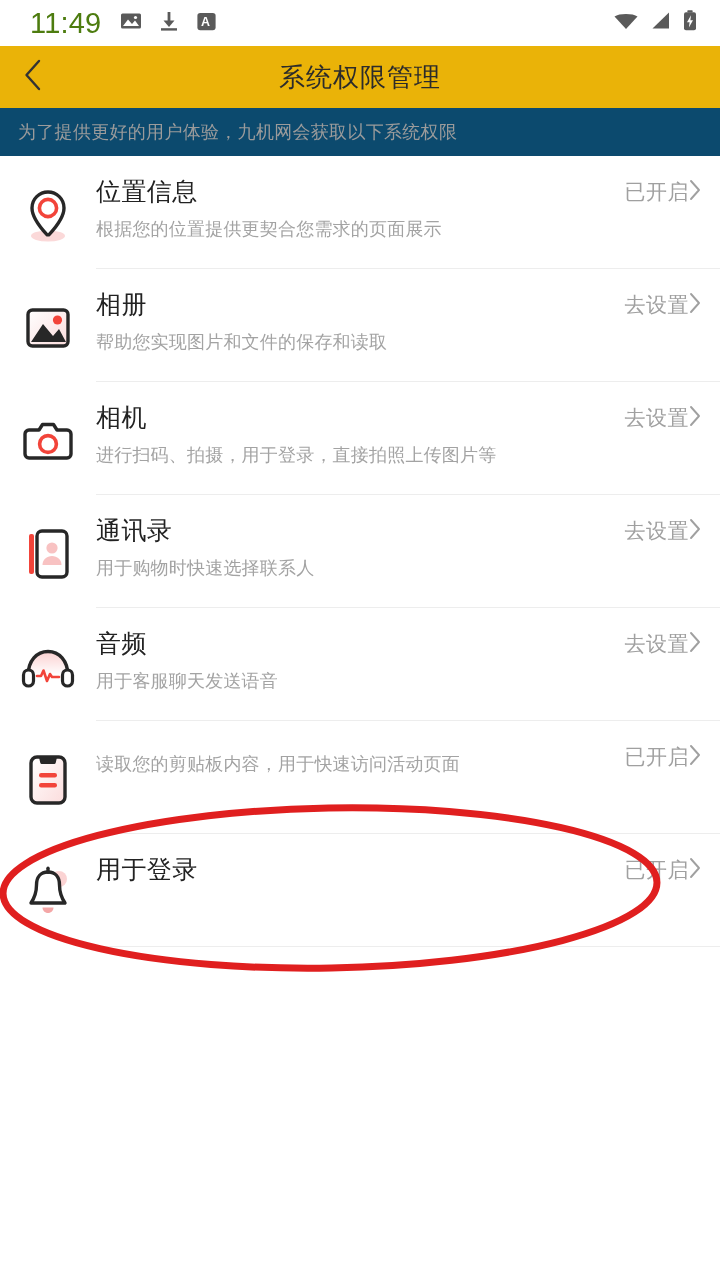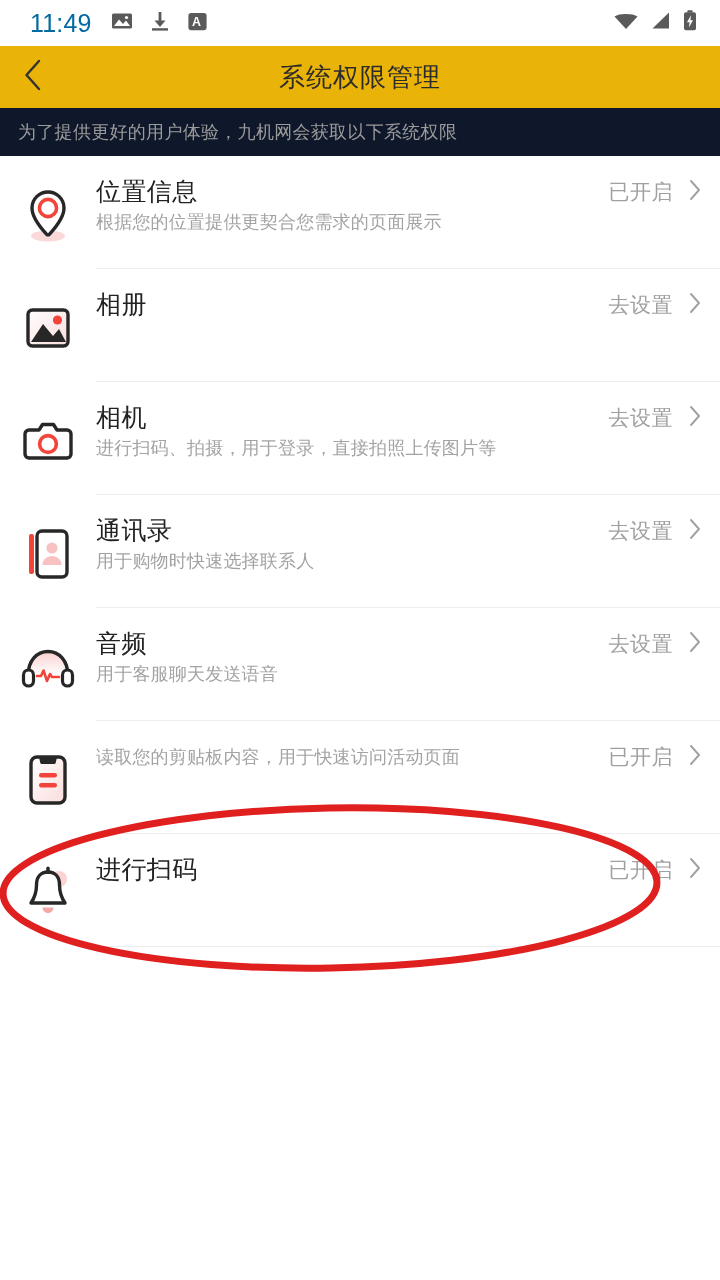--- a/index.html
+++ b/index.html
@@ -19,22 +19,22 @@
   
   .status-bar {
     height: 46px;
     display: flex;
     align-items: center;
     padding: 0 22px 0 30px;
     box-sizing: border-box;
     background: #ffffff;
   }
   .status-time {
-    font-size: 25px;
-    color: #0369a1;
+    font-size: 29px;
+    color: #4d7c0f;
     letter-spacing: 0.2px;
     font-weight: 400;
     line-height: 1;
   }
   .status-left-icons {
     display: flex;
     align-items: center;
     gap: 14px;
     margin-left: 18px;
   }
@@ -69,21 +69,21 @@
   }
   .page-title {
     font-size: 26px;
     color: #2b2b2b;
     font-weight: 400;
     letter-spacing: 1px;
   }
 
   
   .banner {
-    background: #0f172a;
+    background: #0c4a6e;
     height: 48px;
     display: flex;
     align-items: center;
     padding-left: 18px;
     box-sizing: border-box;
   }
   .banner-text {
     font-size: 18px;
     color: #9b9b9b;
     letter-spacing: 0.3px;
@@ -121,38 +121,38 @@
   }
   .perm-title {
     font-size: 25px;
     color: #222222;
     line-height: 1.2;
     letter-spacing: 0.4px;
   }
   .perm-desc {
     font-size: 18px;
     color: #a3a3a3;
-    margin-top: 4px;
+    margin-top: 11px;
     letter-spacing: 0.2px;
   }
   .perm-divider {
     position: absolute;
     left: 96px;
     right: 0;
     bottom: 0;
     height: 1px;
     background: #ededed;
   }
   .perm-status {
     position: absolute;
     right: 0;
     top: 22px;
     display: flex;
     align-items: center;
-    gap: 16px;
+    gap: 0;
     white-space: nowrap;
   }
   .perm-status-text {
     font-size: 21px;
     color: #a0a0a0;
     letter-spacing: 0.5px;
   }
 
   
   .annotation-layer {
@@ -264,20 +264,21 @@
             <stop offset="100%" stop-color="#fbdcdc"></stop>
           </linearGradient>
         </defs>
         <rect x="6" y="8" width="40" height="36" rx="4.5" fill="url(#albGrad)" stroke="#272727" stroke-width="3.4"></rect>
         <path d="M9 40 L21 22 L31 34 L37 27 L44 40 Z" fill="#272727"></path>
         <circle cx="35.5" cy="18" r="4.6" fill="#f2443a"></circle>
       </svg>
     </div>
     <div class="perm-body">
       <div class="perm-title">相册</div>
+      <div class="perm-desc">帮助您实现图片和文件的保存和读取</div>
       <div class="perm-status">
         <span class="perm-status-text">去设置</span>
         <span>
           <svg width="13" height="22" viewBox="0 0 13 22">
               <path d="M2 2 L10 11 L2 20" fill="none" stroke="#a0a0a0" stroke-width="1.9" stroke-linecap="round" stroke-linejoin="round"></path>
             </svg>
         </span>
       </div>
     </div>
     <div class="perm-divider"></div>
@@ -392,21 +393,21 @@
   <div class="perm-row">
     <div class="perm-icon-wrap">
       <svg width="52" height="56" viewBox="0 0 52 56">
         <circle cx="37" cy="14" r="8" fill="#fbd3d3"></circle>
         <path d="M26 7 C33.5 7 37.5 12.5 37.5 20 C37.5 28.5 40 33.5 43 38 L9 38 C12 33.5 14.5 28.5 14.5 20 C14.5 12.5 18.5 7 26 7 Z" fill="#ffffff" stroke="#272727" stroke-width="3.4" stroke-linejoin="round"></path>
         <path d="M26 3.2 L26 7.2" stroke="#272727" stroke-width="3.4" stroke-linecap="round"></path>
         <path d="M20.5 42.5 C20.5 45.6 22.9 48 26 48 C29.1 48 31.5 45.6 31.5 42.5 Z" fill="#f4a7a7"></path>
       </svg>
     </div>
     <div class="perm-body">
-      <div class="perm-title">进行扫码</div>
+      <div class="perm-title">用于登录</div>
       <div class="perm-status">
         <span class="perm-status-text">已开启</span>
         <span>
           <svg width="13" height="22" viewBox="0 0 13 22">
               <path d="M2 2 L10 11 L2 20" fill="none" stroke="#a0a0a0" stroke-width="1.9" stroke-linecap="round" stroke-linejoin="round"></path>
             </svg>
         </span>
       </div>
     </div>
     <div class="perm-divider"></div>

